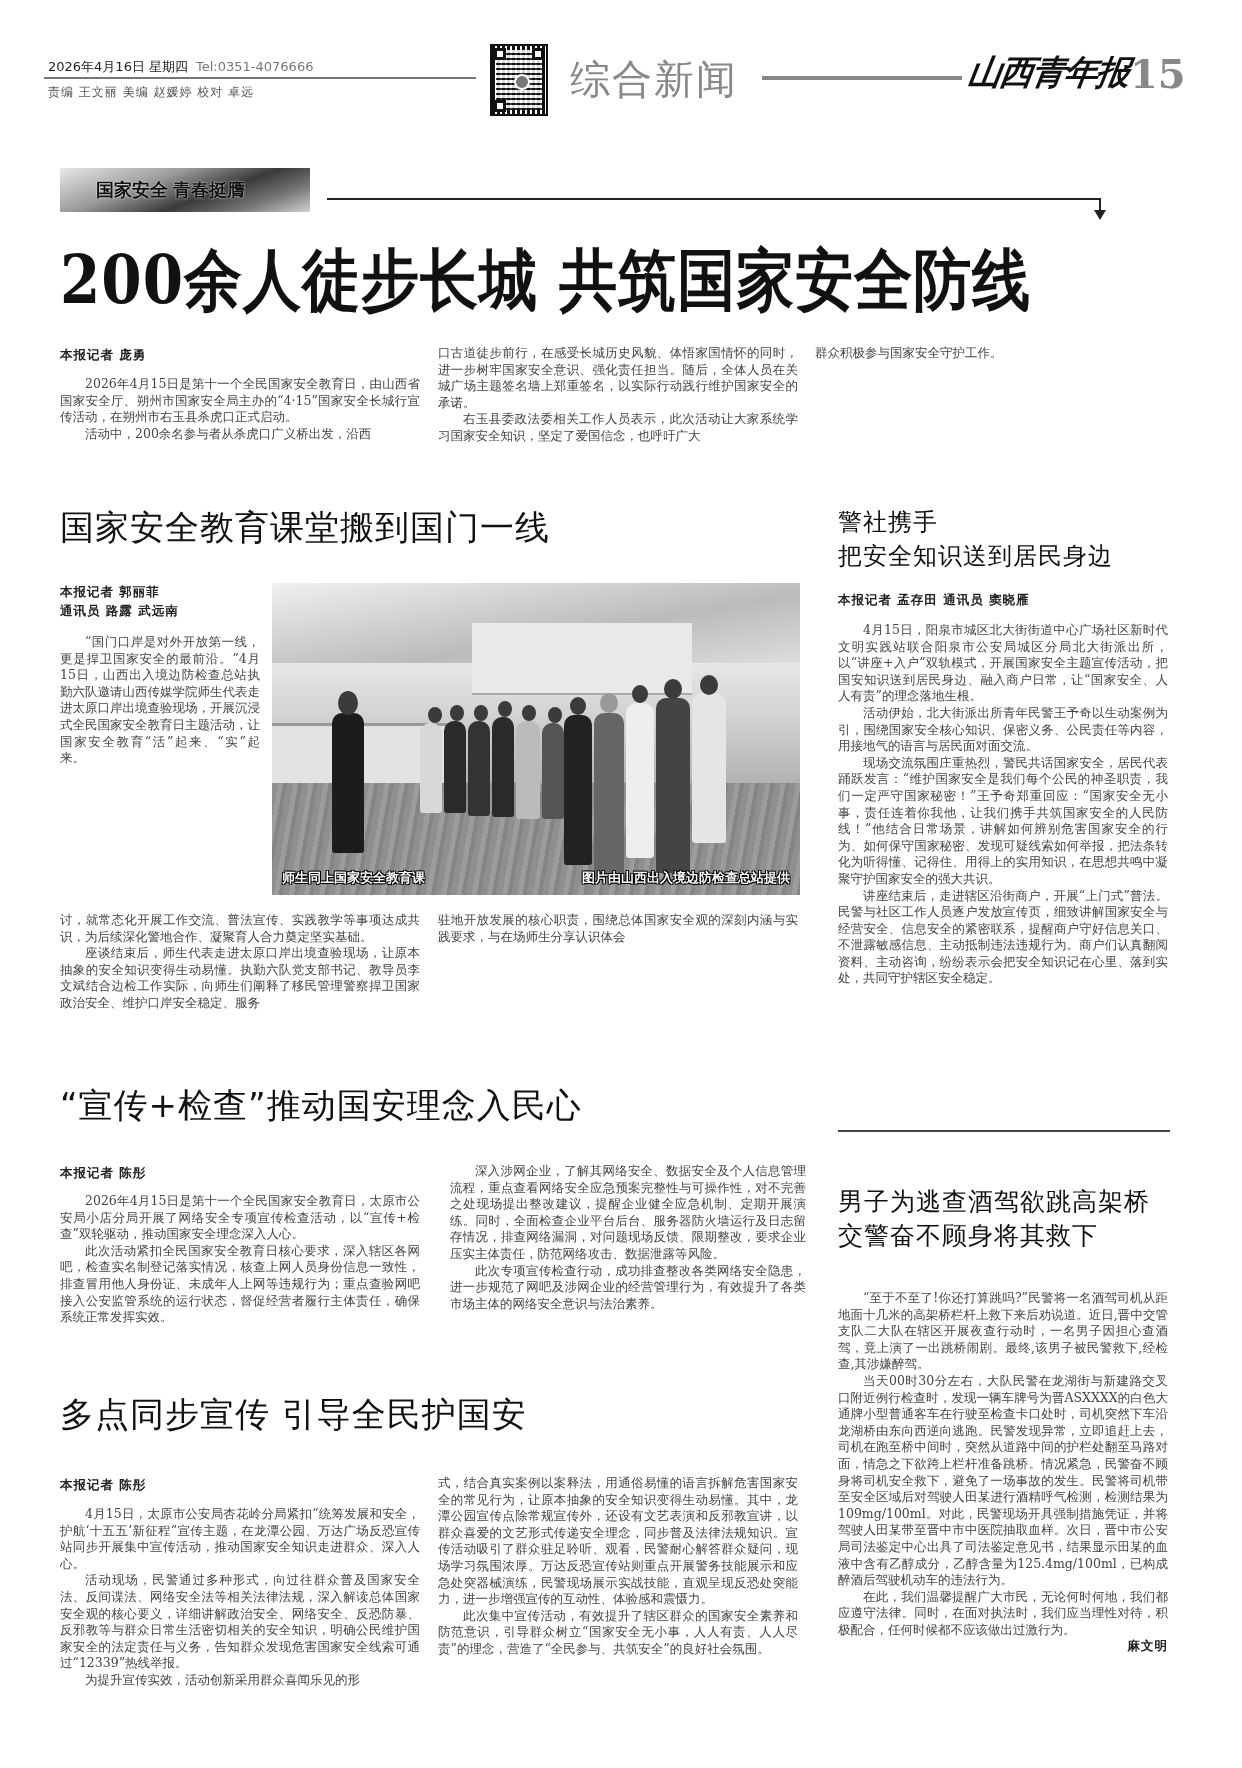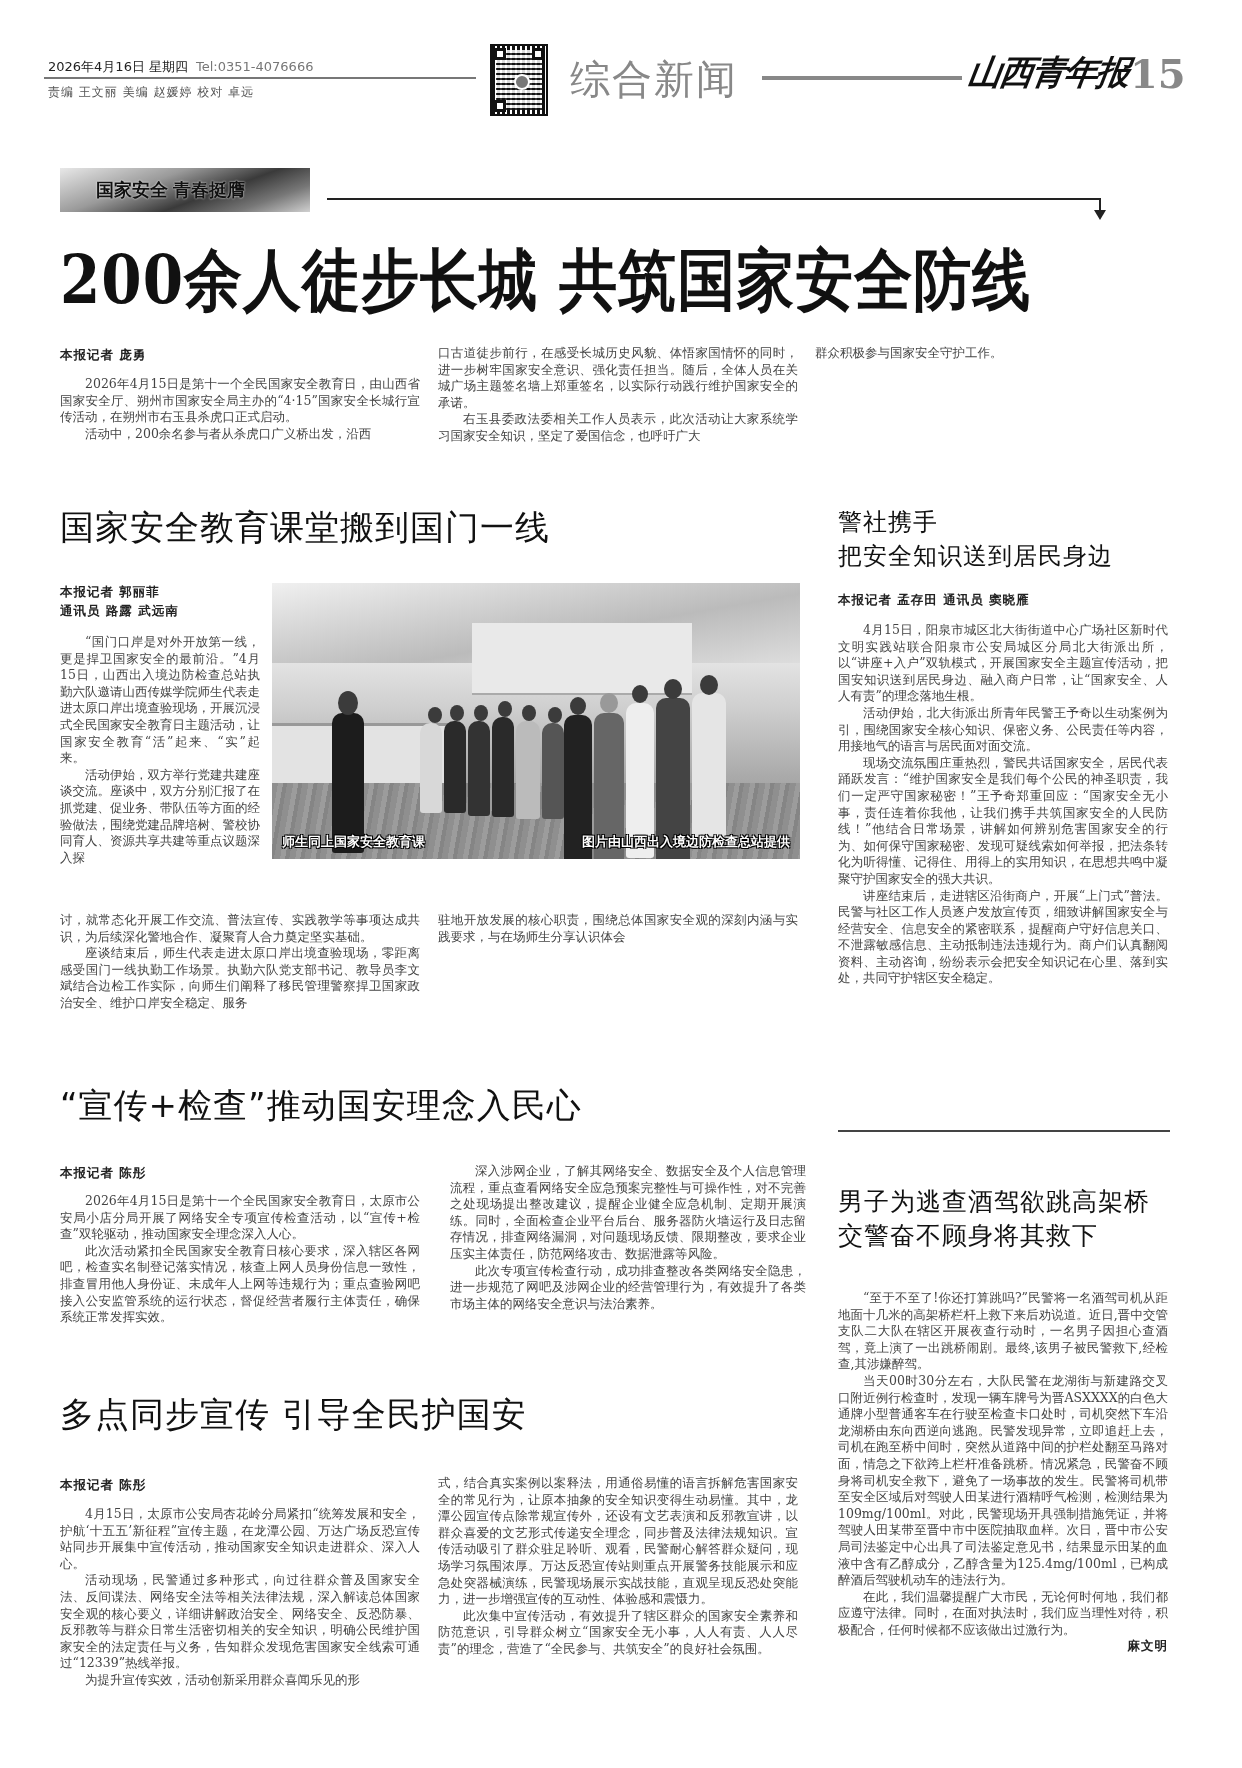--- a/index.html
+++ b/index.html
@@ -41,21 +41,21 @@
 
   .byline { font-size:12.5px; font-weight:bold; color:#222; font-family:"DejaVu Sans",sans-serif; letter-spacing:1px; line-height:19px; }
   .body { font-size:12.5px; line-height:16.6px; color:#444; text-align:justify; margin:0; }
   .body p { margin:0; text-indent:2em; }
   .body p.noindent { text-indent:0; }
 
   .h2 { font-size:34px; color:#111; font-family:"DejaVu Sans","Liberation Sans",sans-serif; letter-spacing:1px; }
   .h3 { font-size:24px; color:#111; font-family:"DejaVu Sans","Liberation Sans",sans-serif; line-height:34px; letter-spacing:1px; }
   .rule { height:1.5px; background:#444; }
 
-  .photo { left:272px; top:583px; width:528px; height:276px; overflow:hidden;
+  .photo { left:272px; top:583px; width:528px; height:312px; overflow:hidden;
            background:linear-gradient(180deg,#d8d8d8 0%,#eee 20%,#cfcfcf 45%,#aaa 70%,#8a8a8a 100%); }
   .photo .ceiling { position:absolute; left:0; top:0; width:528px; height:80px;
            background:linear-gradient(170deg,#f0f0f0 0%,#bbb 60%,#ddd 100%); }
   .photo .wall { position:absolute; left:200px; top:40px; width:220px; height:70px; background:#e9e9e9; border-bottom:2px solid #aaa; }
   .photo .desk { position:absolute; left:0; top:140px; width:180px; height:60px; background:#e3e3e3; border-top:3px solid #999; }
   .photo .floor { position:absolute; left:0; top:200px; width:528px; height:125px;
            background:repeating-linear-gradient(100deg,#8f8f8f 0 6px,#9c9c9c 6px 11px,#858585 11px 15px); }
   .photo .person { position:absolute; background:#2a2a2a; border-radius:10px 10px 3px 3px; }
   .photo .head { position:absolute; background:#3b3b3b; border-radius:50%; }
   .photo .cap { position:absolute; bottom:8px; font-size:13px; font-weight:bold; color:#fff;
@@ -105,25 +105,24 @@
   <p class="noindent">群众积极参与国家安全守护工作。</p>
 </div>
 
 <div class="abs h2" style="left:60px;top:505px;">国家安全教育课堂搬到国门一线</div>
 <div class="abs byline" style="left:60px;top:582px;">
   <div>本报记者 郭丽菲</div>
   <div>通讯员 路露 武远南</div>
 </div>
 <div class="abs body" style="left:60px;top:634px;width:200px;">
   <p>“国门口岸是对外开放第一线，更是捍卫国家安全的最前沿。”4月15日，山西出入境边防检查总站执勤六队邀请山西传媒学院师生代表走进太原口岸出境查验现场，开展沉浸式全民国家安全教育日主题活动，让国家安全教育“活”起来、“实”起来。</p>
-  <p>活动伊始，双方举行党建共建座谈交流。座谈中，双方分别汇报了在抓党建、促业务、带队伍等方面的经验做法，围绕党建品牌培树、警校协同育人、资源共享共建等重点议题深入探</p>
 </div>
 <div class="abs body" style="left:60px;top:912px;width:360px;">
   <p class="noindent">讨，就常态化开展工作交流、普法宣传、实践教学等事项达成共识，为后续深化警地合作、凝聚育人合力奠定坚实基础。</p>
-  <p>座谈结束后，师生代表走进太原口岸出境查验现场，零距离感受国门一线执勤工作场景。执勤六队党支部书记、教导员李文斌结合边检工作实际，向师生们阐释了移民管理警察捍卫国家政治安全、维护口岸安全稳定、服务</p>
+  <p>座谈结束后，师生代表走进太原口岸出境查验现场，让原本抽象的安全知识变得生动易懂。执勤六队党支部书记、教导员李文斌结合边检工作实际，向师生们阐释了移民管理警察捍卫国家政治安全、维护口岸安全稳定、服务</p>
 </div>
 
 <div class="abs photo">
   <div class="ceiling"></div>
   <div class="wall"></div>
   <div class="desk"></div>
   <div class="floor"></div>
   <div class="person" style="left:60px;top:130px;width:32px;height:140px;background:#1c1c1c;"></div>
   <div class="head" style="left:66px;top:108px;width:20px;height:24px;"></div>
   <div class="person" style="left:148px;top:140px;width:22px;height:90px;background:#d8d8d8;"></div>

